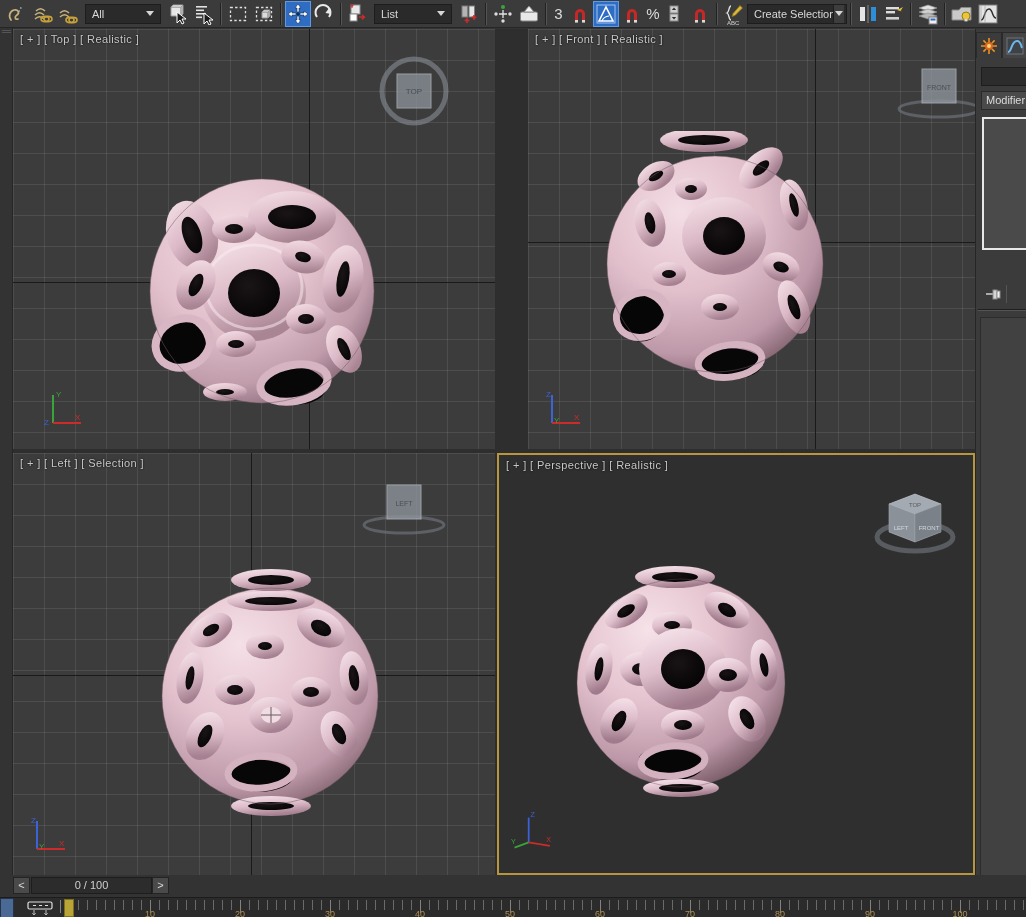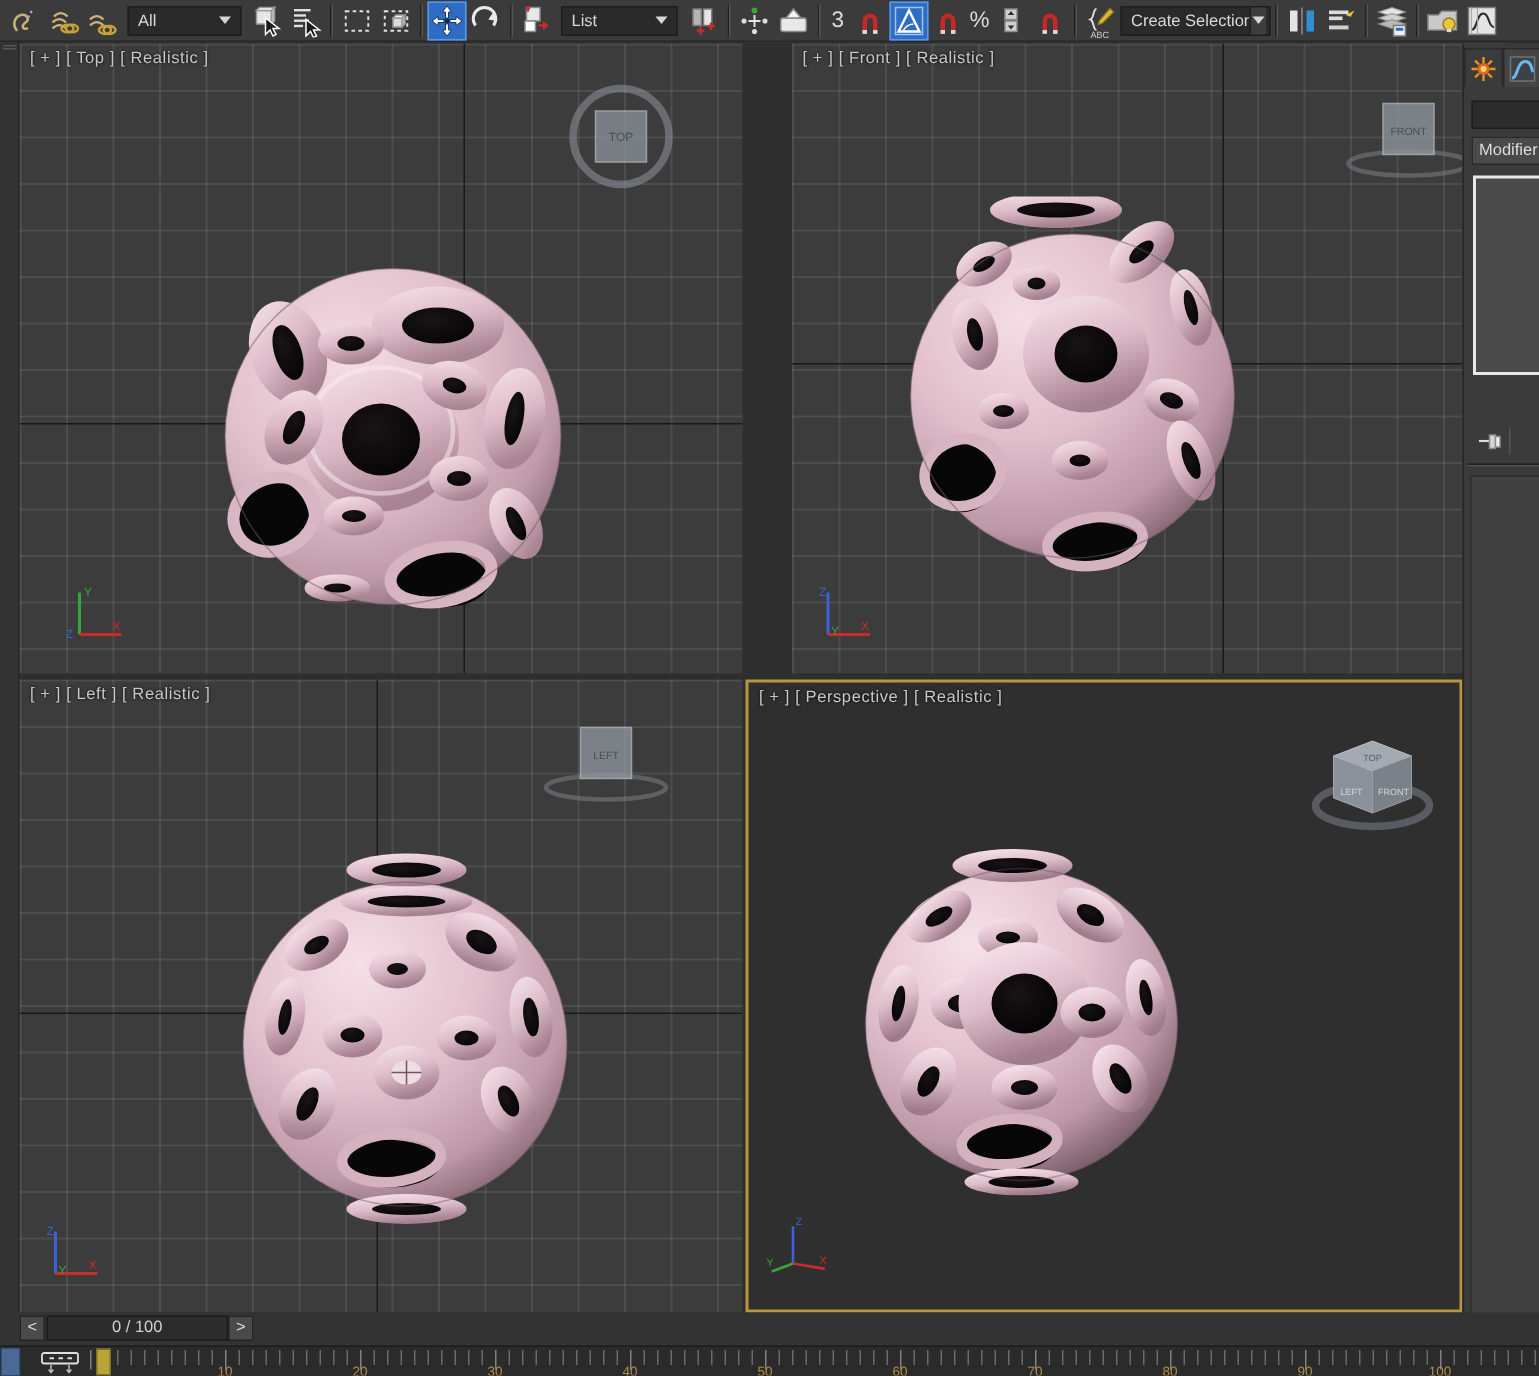--- a/index.html
+++ b/index.html
@@ -612,21 +612,21 @@
           <text x="14" y="38" font-size="8" fill="#3ba33b" font-family="Liberation Sans">Y</text>
           <text x="34" y="35" font-size="8" fill="#cc2b2b" font-family="Liberation Sans">X</text>
         </svg>
       </div>
     </div>
 
     <div class="vp vp-ortho" style="left:0; top:424px; width:482px; height:422px;">
       <div class="grid-minor"></div>
       <div class="axis-h" style="top:222px;"></div>
       <div class="axis-v" style="left:238px;"></div>
-      <div class="vp-label">[ + ] [ Left ] [ Realistic ]</div>
+      <div class="vp-label">[ + ] [ Left ] [ Selection ]</div>
 
       <div class="model" style="left:140px; top:115px; width:238px; height:250px;">
         <svg viewBox="0 0 238 250">
           <defs>
             <radialGradient id="gLf" cx="36%" cy="26%" r="80%">
               <stop offset="0%" stop-color="#f5e0e7"></stop>
               <stop offset="46%" stop-color="#e3c2ce"></stop>
               <stop offset="82%" stop-color="#be99a9"></stop>
               <stop offset="100%" stop-color="#876773"></stop>
             </radialGradient>

